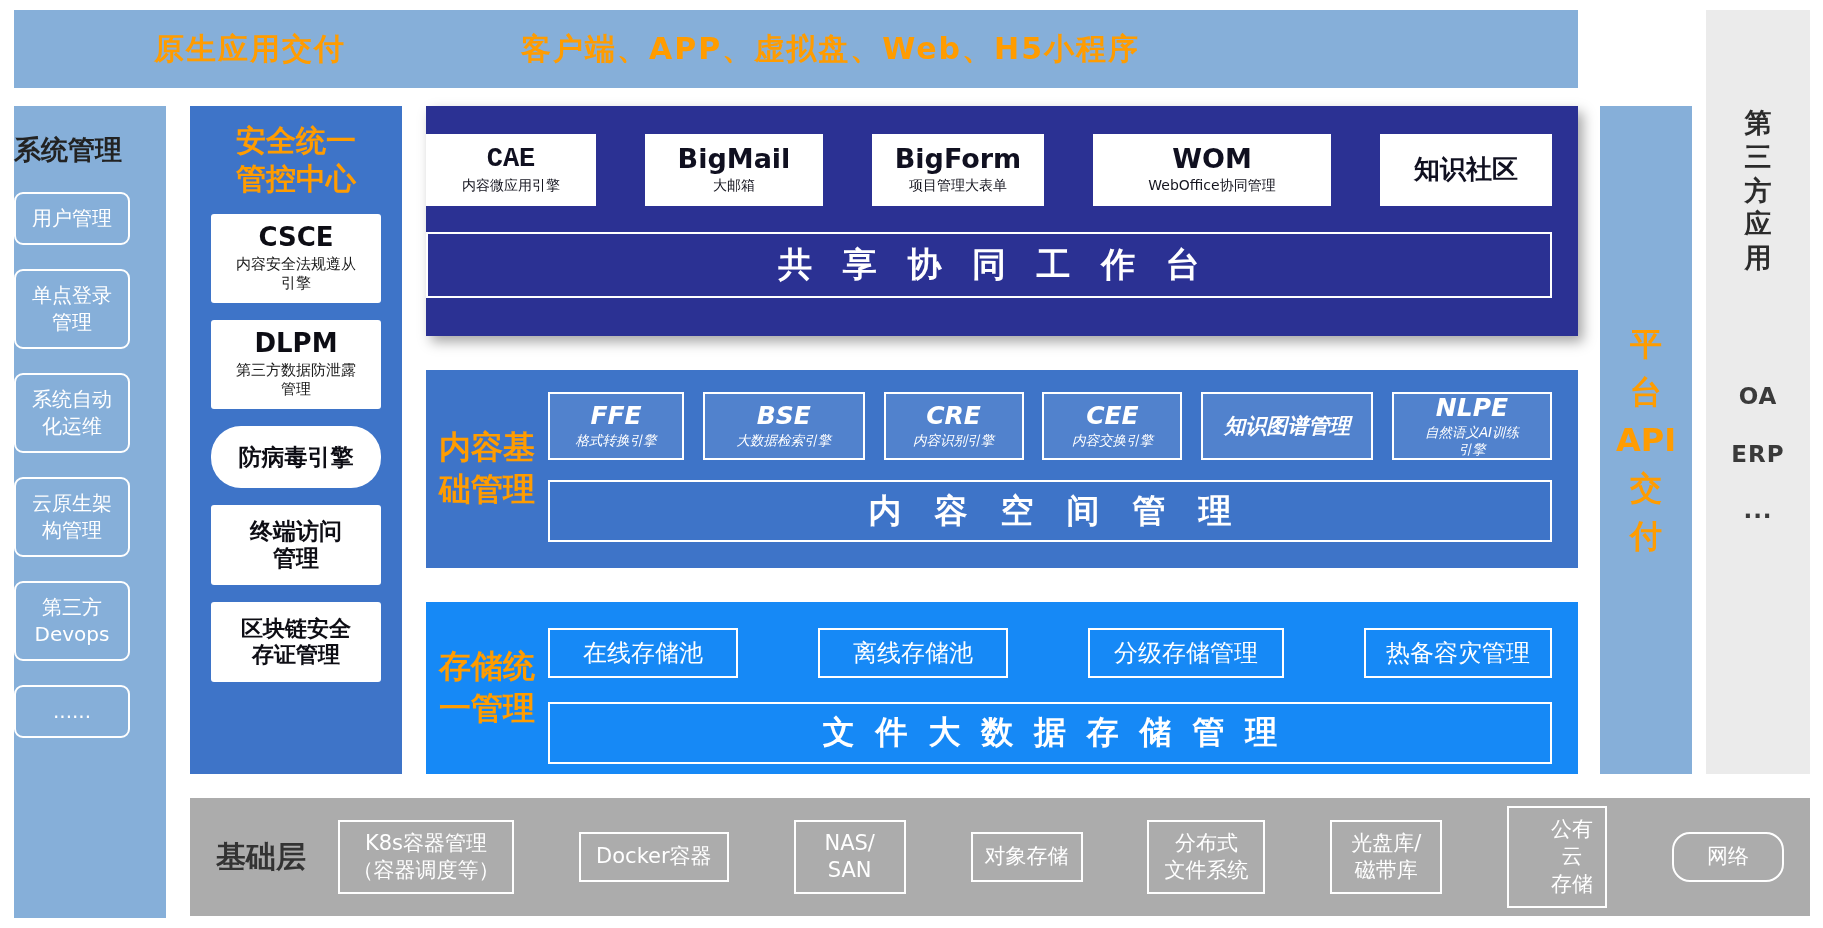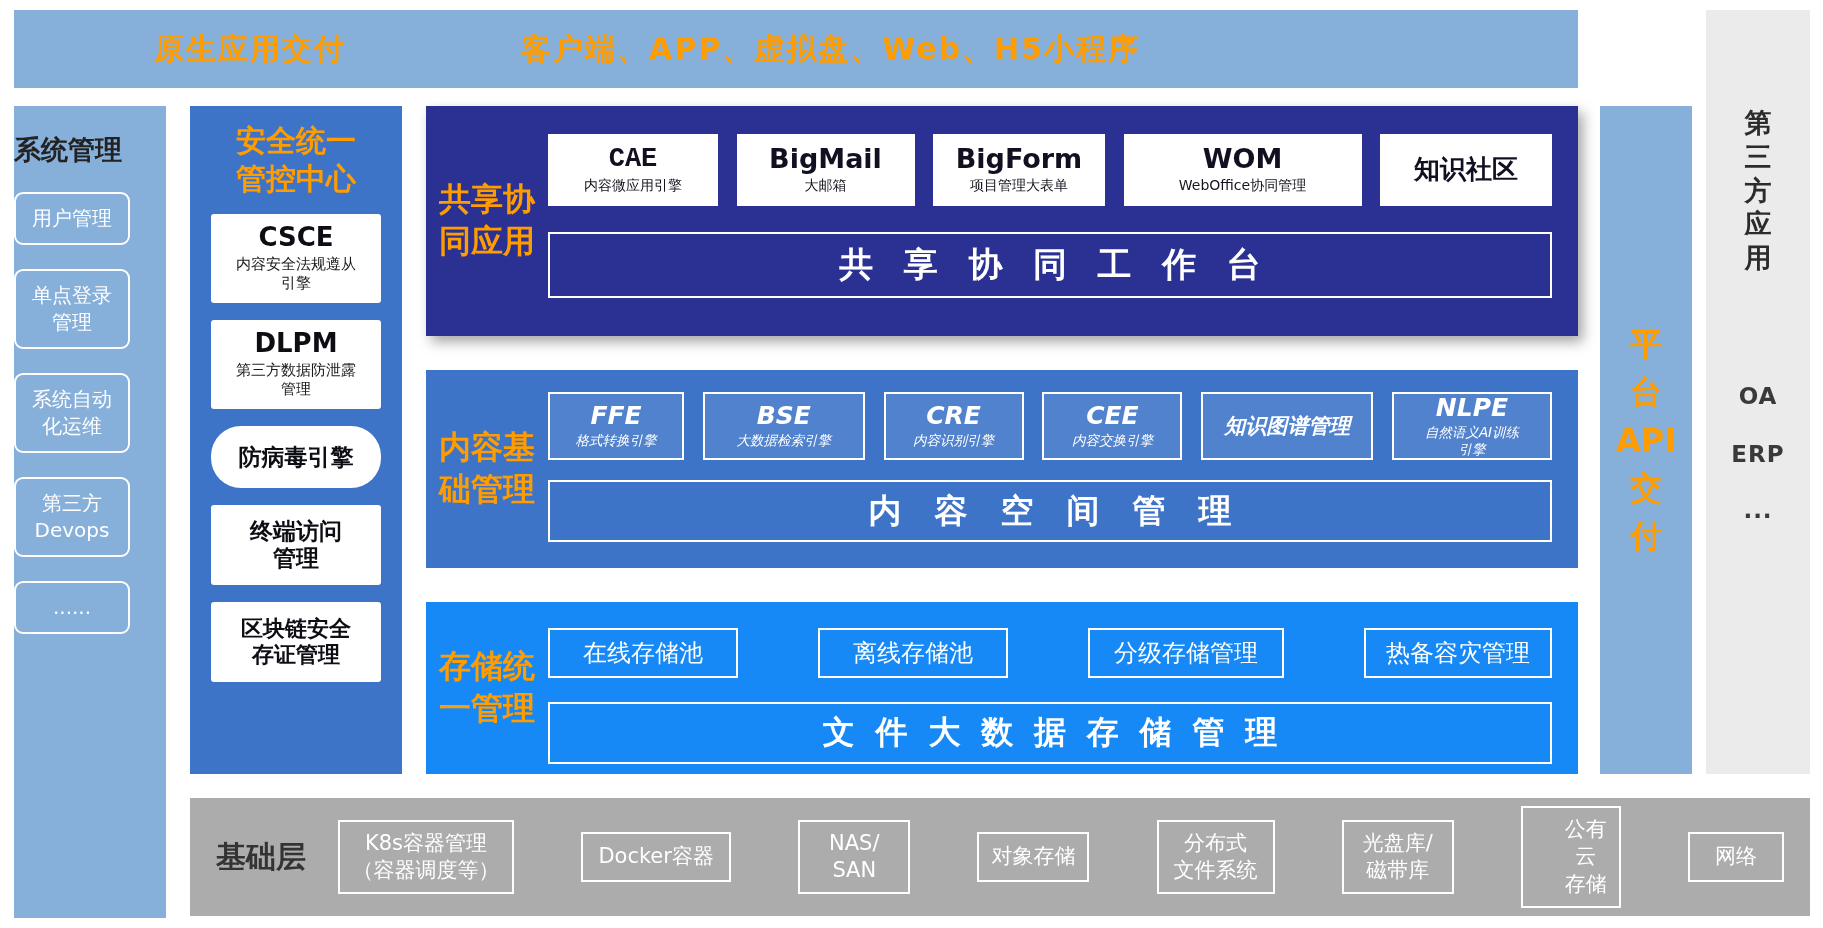--- a/index.html
+++ b/index.html
@@ -97,20 +97,22 @@
     <span class="lbl lbl-clients">客户端、APP、虚拟盘、Web、H5小程序</span>
   </div>
 
   <div class="sidebar">
     <div class="sidebar-title">系统管理</div>
     <div class="side-item pre">用户管理</div>
     <div class="side-item pre">单点登录
 管理</div>
     <div class="side-item pre">系统自动
 化运维</div>
+    <div class="side-item pre">云原生架
+构管理</div>
     <div class="side-item pre">第三方
 Devops</div>
     <div class="side-item pre">......</div>
   </div>
 
   <div class="security">
     <div class="security-title pre">安全统一
 管控中心</div>
     <div class="sec-box" style="min-height:86px;">
       <div class="nm pre">CSCE</div>
@@ -131,24 +133,20 @@
     </div>
     <div class="sec-box" style="min-height:80px;">
       <div class="nm pre" style="font-size:22px;">区块链安全
 存证管理</div>
     </div>
   </div>
 
   <div class="main">
 
     <div class="section sec-share">
-      <div class="section-label">
-        <div class="txt pre">共享协
-同应用</div>
-      </div>
       <div class="section-body">
         <div class="mod-row">
           <div class="white-mod" style="width:170px;font-family:Liberation Mono, monospace;">
             <div class="nm">CAE</div>
             <div class="dsc">内容微应用引擎</div>
           </div>
           <div class="white-mod" style="width:178px;">
             <div class="nm">BigMail</div>
             <div class="dsc">大邮箱</div>
           </div>
@@ -249,17 +247,17 @@
       <div class="base-box pre" style="width:150px;">Docker容器</div>
       <div class="base-box pre" style="width:112px;">NAS/
 SAN</div>
       <div class="base-box pre" style="width:112px;">对象存储</div>
       <div class="base-box pre" style="width:118px;">分布式
 文件系统</div>
       <div class="base-box pre" style="width:112px;">光盘库/
 磁带库</div>
       <div class="base-box pre" style="width:100px;padding-left:36px;">公有云
 存储</div>
-      <div class="base-box pre" style="width:96px;">网络</div>
+      <div class="base-box pre" style="width:112px;border-radius:18px;">网络</div>
     </div>
   </div>
 
 </div>
 
 </body></html>

